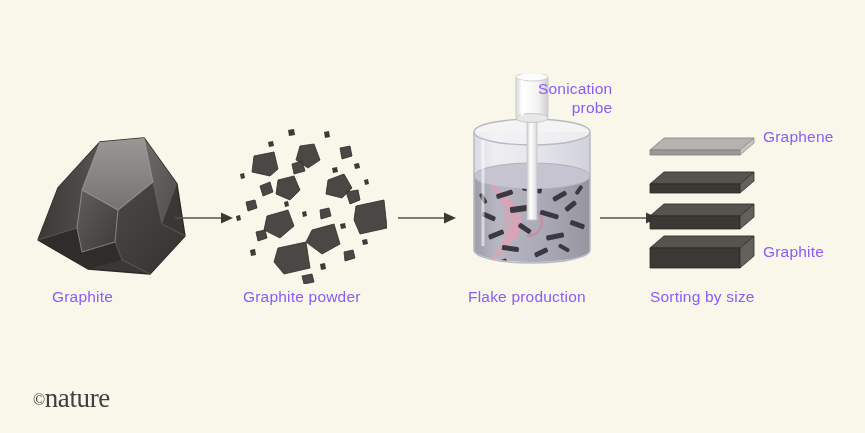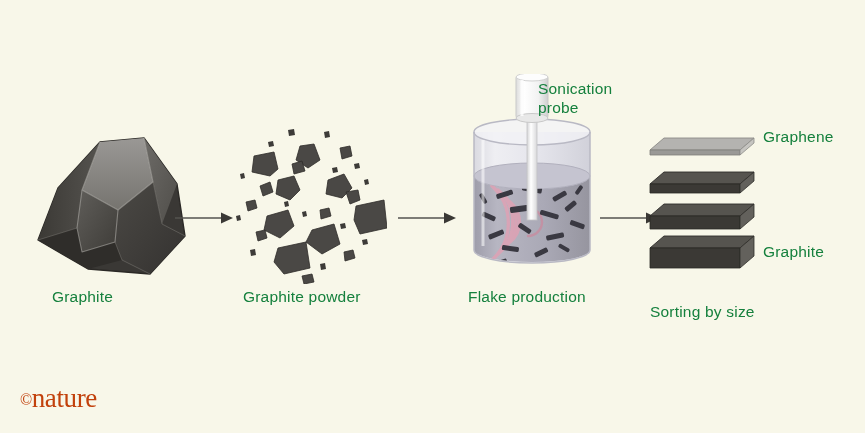--- a/index.html
+++ b/index.html
@@ -6,32 +6,33 @@
   body{
     width:865px;height:433px;
     background:#f8f7e9;
     font-family:"Liberation Sans", sans-serif;
     overflow:hidden;
     position:relative;
   }
   .stage{position:absolute;left:0;top:0;width:865px;height:433px;}
   .label{
     position:absolute;
-    color:#15803d;
+    color:#8b5cf6;
     font-size:15.5px;
     letter-spacing:.2px;
     white-space:pre-line;
     line-height:1.22;
+    text-align:right;
   }
   .stage-label{font-size:15.5px;}
   .logo{
-    position:absolute;left:20px;top:383px;
+    position:absolute;left:33px;top:383px;
     font-family:"Liberation Serif", serif;
     font-size:27px;
-    color:#c2410c;
+    color:#404040;
     letter-spacing:-.4px;
   }
   .logo .c{font-size:16px;vertical-align:.15em;}
   svg{display:block;}
 </style>
 </head>
 <body>
 
 <div class="stage">
 
@@ -245,21 +246,21 @@
     <path d="M2 14 L92 14 L92 27 L2 27 Z" fill="#3b3935" stroke="#2a2825" stroke-width=".8" stroke-linejoin="round"></path>
     <path d="M92 14 L106 2 L106 15 L92 27 Z" fill="#63615c" stroke="#2f2d2a" stroke-width=".8" stroke-linejoin="round"></path>
   </svg>
 
   <svg style="position:absolute;left:648px;top:234px;" width="110" height="44" viewBox="0 0 110 44">
     <path d="M16 2 L106 2 L92 14 L2 14 Z" fill="#56544f" stroke="#2f2d2a" stroke-width=".9" stroke-linejoin="round"></path>
     <path d="M2 14 L92 14 L92 34 L2 34 Z" fill="#3b3935" stroke="#2a2825" stroke-width=".8" stroke-linejoin="round"></path>
     <path d="M92 14 L106 2 L106 22 L92 34 Z" fill="#63615c" stroke="#2f2d2a" stroke-width=".8" stroke-linejoin="round"></path>
   </svg>
 
-  <div class="label stage-label" style="left:650px;top:288px;margin-top:15px;">Sorting by size</div>
+  <div class="label stage-label" style="left:650px;top:288px;">Sorting by size</div>
 
   <div class="label" style="left:763px;top:128px;">Graphene</div>
 
   <div class="label" style="left:763px;top:243px;">Graphite</div>
 
   <div class="logo">
     <span class="c">©</span><span>nature</span>
   </div>
 
 </div>

